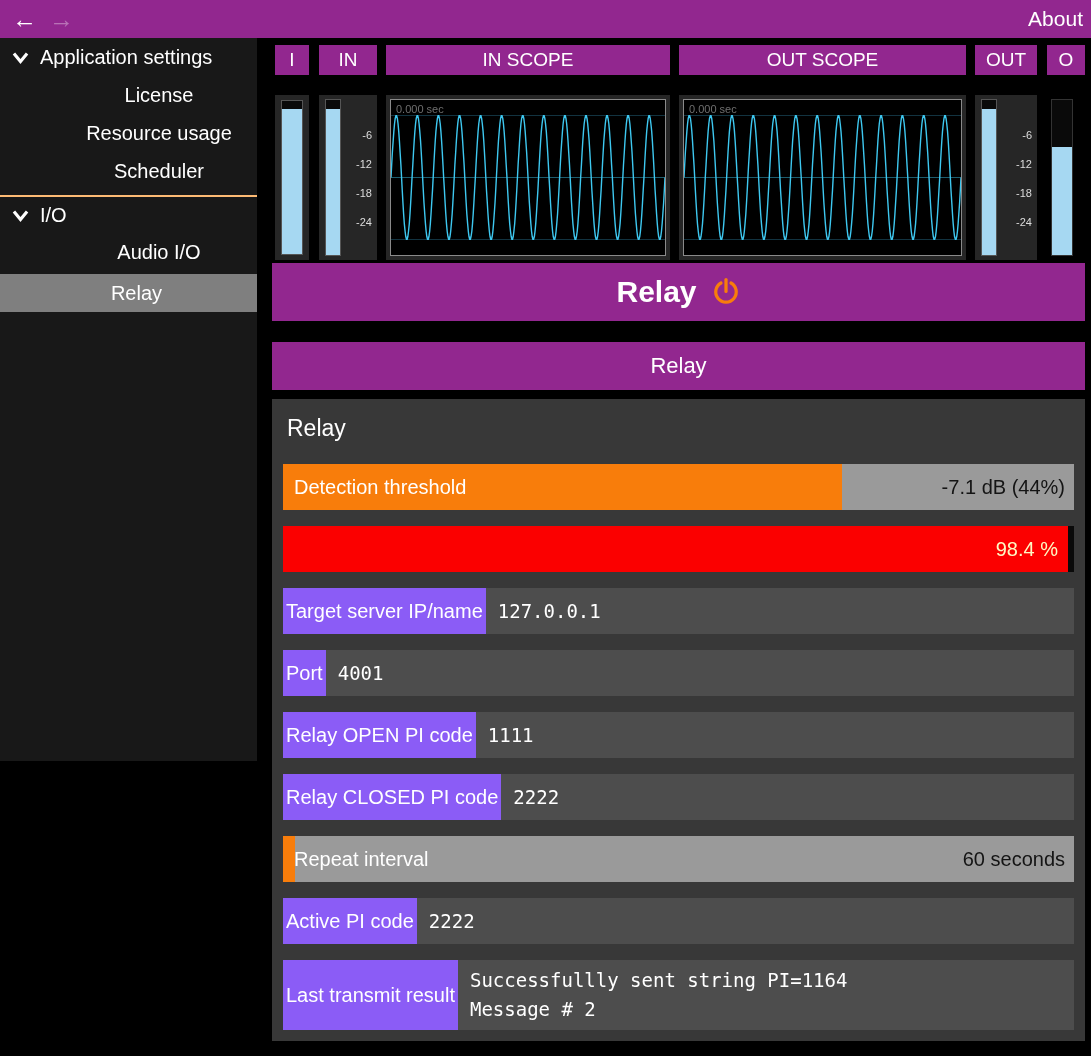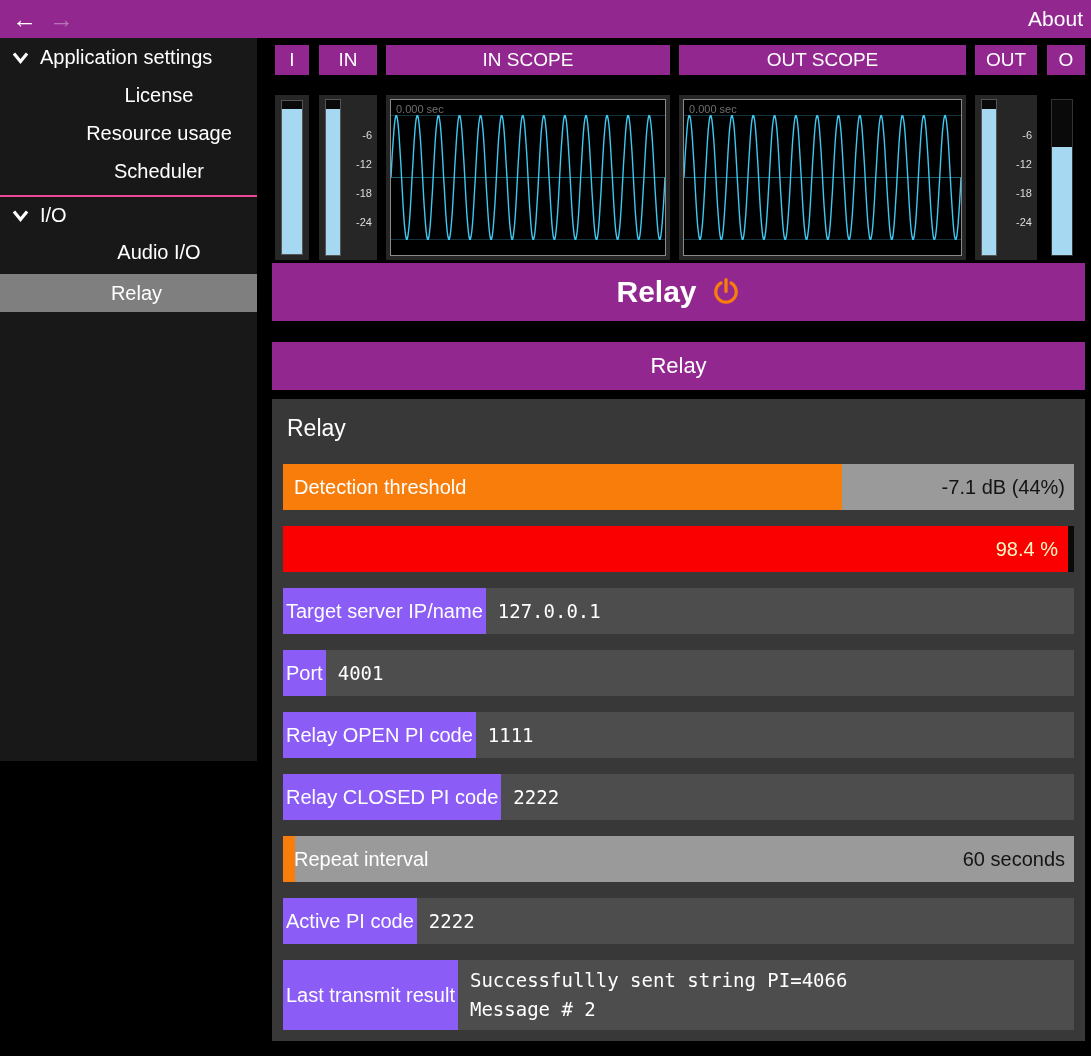--- a/index.html
+++ b/index.html
@@ -18,21 +18,21 @@
   .nav-back { margin-left:12px; font-size:25px; font-weight:700; line-height:1; cursor:pointer; }
   .nav-fwd  { margin-left:12px; font-size:25px; font-weight:700; line-height:1; color:rgba(255,255,255,0.35); cursor:pointer; }
   .about { margin-left:auto; margin-right:8px; font-size:21px; cursor:pointer; }
 
   
   .sidebar { position:absolute; left:0; top:38px; width:257px; height:723px; background:#181818; font-size:20px;text-align:center; }
   .side-group { display:flex; align-items:center; gap:9px; height:38px; padding-left:10px; cursor:pointer; }
   .side-group .chev { width:21px; height:21px; stroke:#fff; stroke-width:2.4; fill:none; flex:none; }
   .side-child { height:38px; line-height:38px; padding-left:61px; cursor:pointer; }
   .side-selected { height:38px; line-height:38px; padding-left:16px; background:#7f7f7f; cursor:pointer; }
-  .gap-top { margin-top:5px; border-top:2px solid #ec4899; }
+  .gap-top { margin-top:5px; border-top:2px solid #fdba74; }
   .gap-top2 { margin-top:3px; }
 
   
   .mcol { position:absolute; top:45px; }
   .mhead { height:30px; background:#92278F; display:flex; align-items:center; justify-content:center; font-size:19px; }
   .mbody { position:relative; height:165px; background:#262626;margin-top:20px; }
   #col-i        { left:275px; width:34px; }
   #col-in       { left:319px; width:58px; }
   #col-inscope  { left:386px; width:284px; }
   #col-outscope { left:679px; width:287px; }
@@ -237,17 +237,17 @@
   </div>
 
   <div class="frow">
     <div class="flabel">Active PI code</div>
     <div class="fvalue">2222</div>
   </div>
 
   <div class="frow tall">
     <div class="flabel">Last transmit result</div>
     <div class="fvalue">
-      <span class="vline">Successfullly sent string PI=4066</span>
+      <span class="vline">Successfullly sent string PI=1164</span>
       <span class="vline">Message # 2</span>
     </div>
   </div>
 </div>
 
 </body></html>

